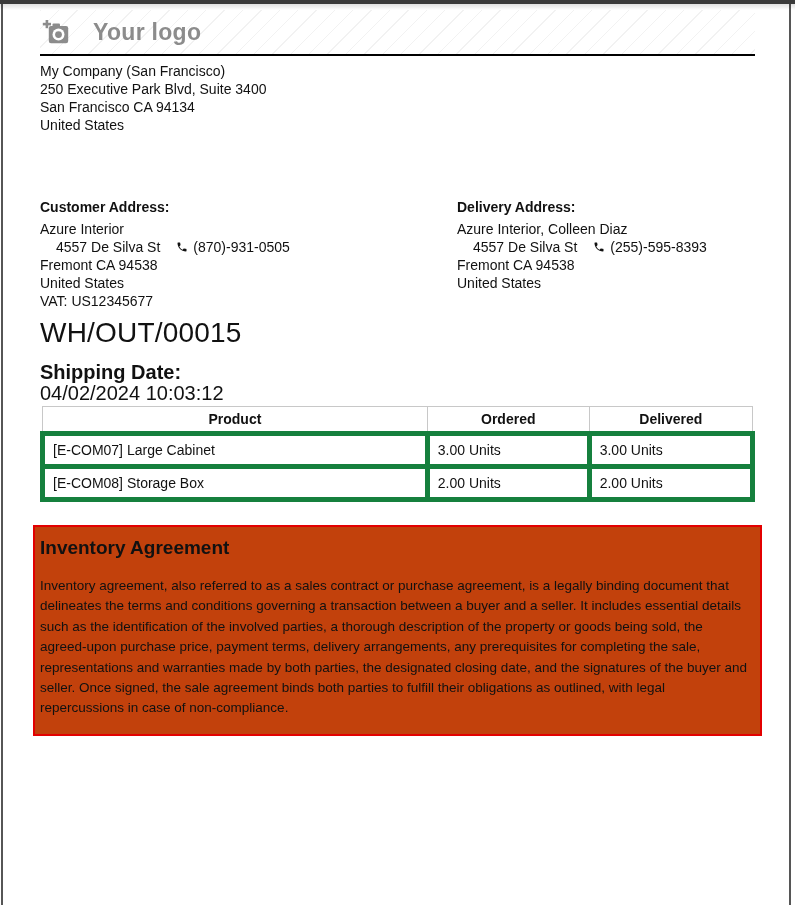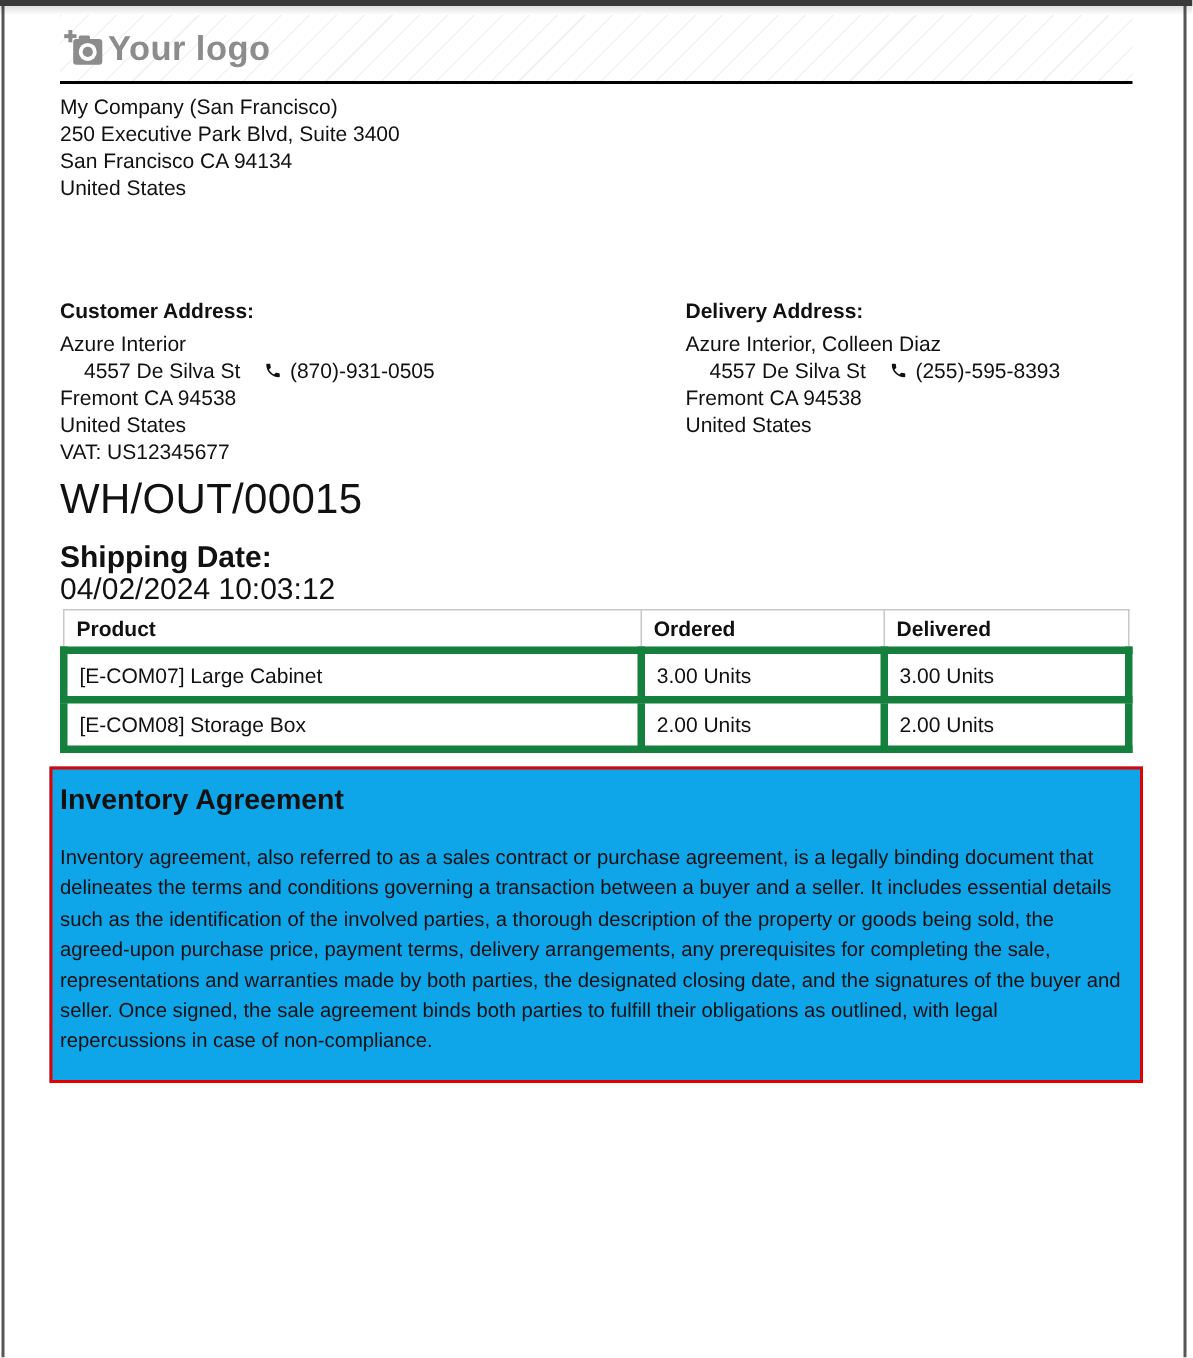--- a/index.html
+++ b/index.html
@@ -24,21 +24,21 @@
     z-index: 5;
   }
   .side-border-left  { position: absolute; left: 1px;  top: 3px; bottom: 0; width: 2px; background: #565656; z-index: 4; }
   .side-border-right { position: absolute; left: 789px; top: 3px; bottom: 0; width: 2px; background: #565656; z-index: 4; }
 
   .page { position: relative; padding: 10px 40px 0 40px; }
 
   
   .logo-banner {
     height: 46px;
-    display: flex; align-items: center; gap: 3px;
+    display: flex; align-items: center; gap: 24px;
     padding-left: 2px;
     background: repeating-linear-gradient(135deg,
       rgba(0,0,0,0.05) 0px, rgba(0,0,0,0.05) 1px,
       transparent 1px, transparent 13px);
     border-bottom: 2px solid #000;
   }
   .logo-text {
     font-size: 23px; font-weight: bold;
     color: var(--logo-gray, #8c8c8c);
     letter-spacing: 0.3px;
@@ -56,38 +56,38 @@
 
   
   .doc-title { margin: 7px 0 0 0; font-size: 28px; font-weight: 400; color: #111; letter-spacing: 0.2px; }
   .ship-block { margin-top: 14px; font-size: 20px; line-height: 18px; }
   .ship-label { font-weight: bold; margin-bottom: 3px; }
 
   
   table.lines { width: 100%; border-collapse: collapse; margin-top: 4px; }
   table.lines th {
     border: 1px solid #c8c8c8; border-bottom: 2px solid #000;
-    font-size: 14px; font-weight: bold; text-align: left;
+    font-size: 14px; font-weight: bold; text-align: center;
     padding: 4px 8px; height: 26px;
   }
   table.lines td {
     border: 5px solid #15803d;
     font-size: 14px; text-align: left;
     padding: 6px 8px; height: 30px;
   }
   .col-product { width: 54.2%; }
   .col-ordered { width: 22.8%; }
   .col-delivered { width: 23%; }
 
   
   .agreement {
-    margin: 9px -7px 0 -7px;
+    margin: 23px -7px 0 -7px;
     border: 2px solid var(--agreement-border, #e30000);
     padding: 10px 10px 15px 5px;
-    background: #0ea5e9;
+    background: #c2410c;
   }
   .agreement h2 { margin: 0 0 17px 0; font-size: 19px; font-weight: bold; color: #111; }
   .agreement p  { margin: 0; font-size: 13.5px; line-height: 20.4px; color: #111; }
 </style>
 </head>
 <body>
 
 <div class="viewport">
   <div class="topbar"></div>
   <div class="topbar-shadow"></div>

